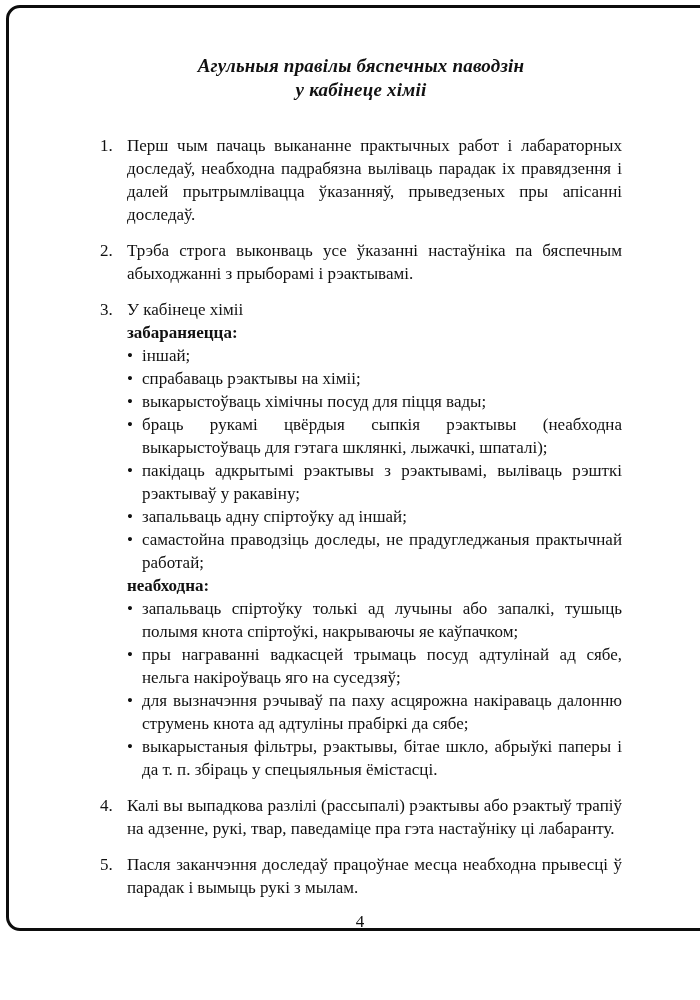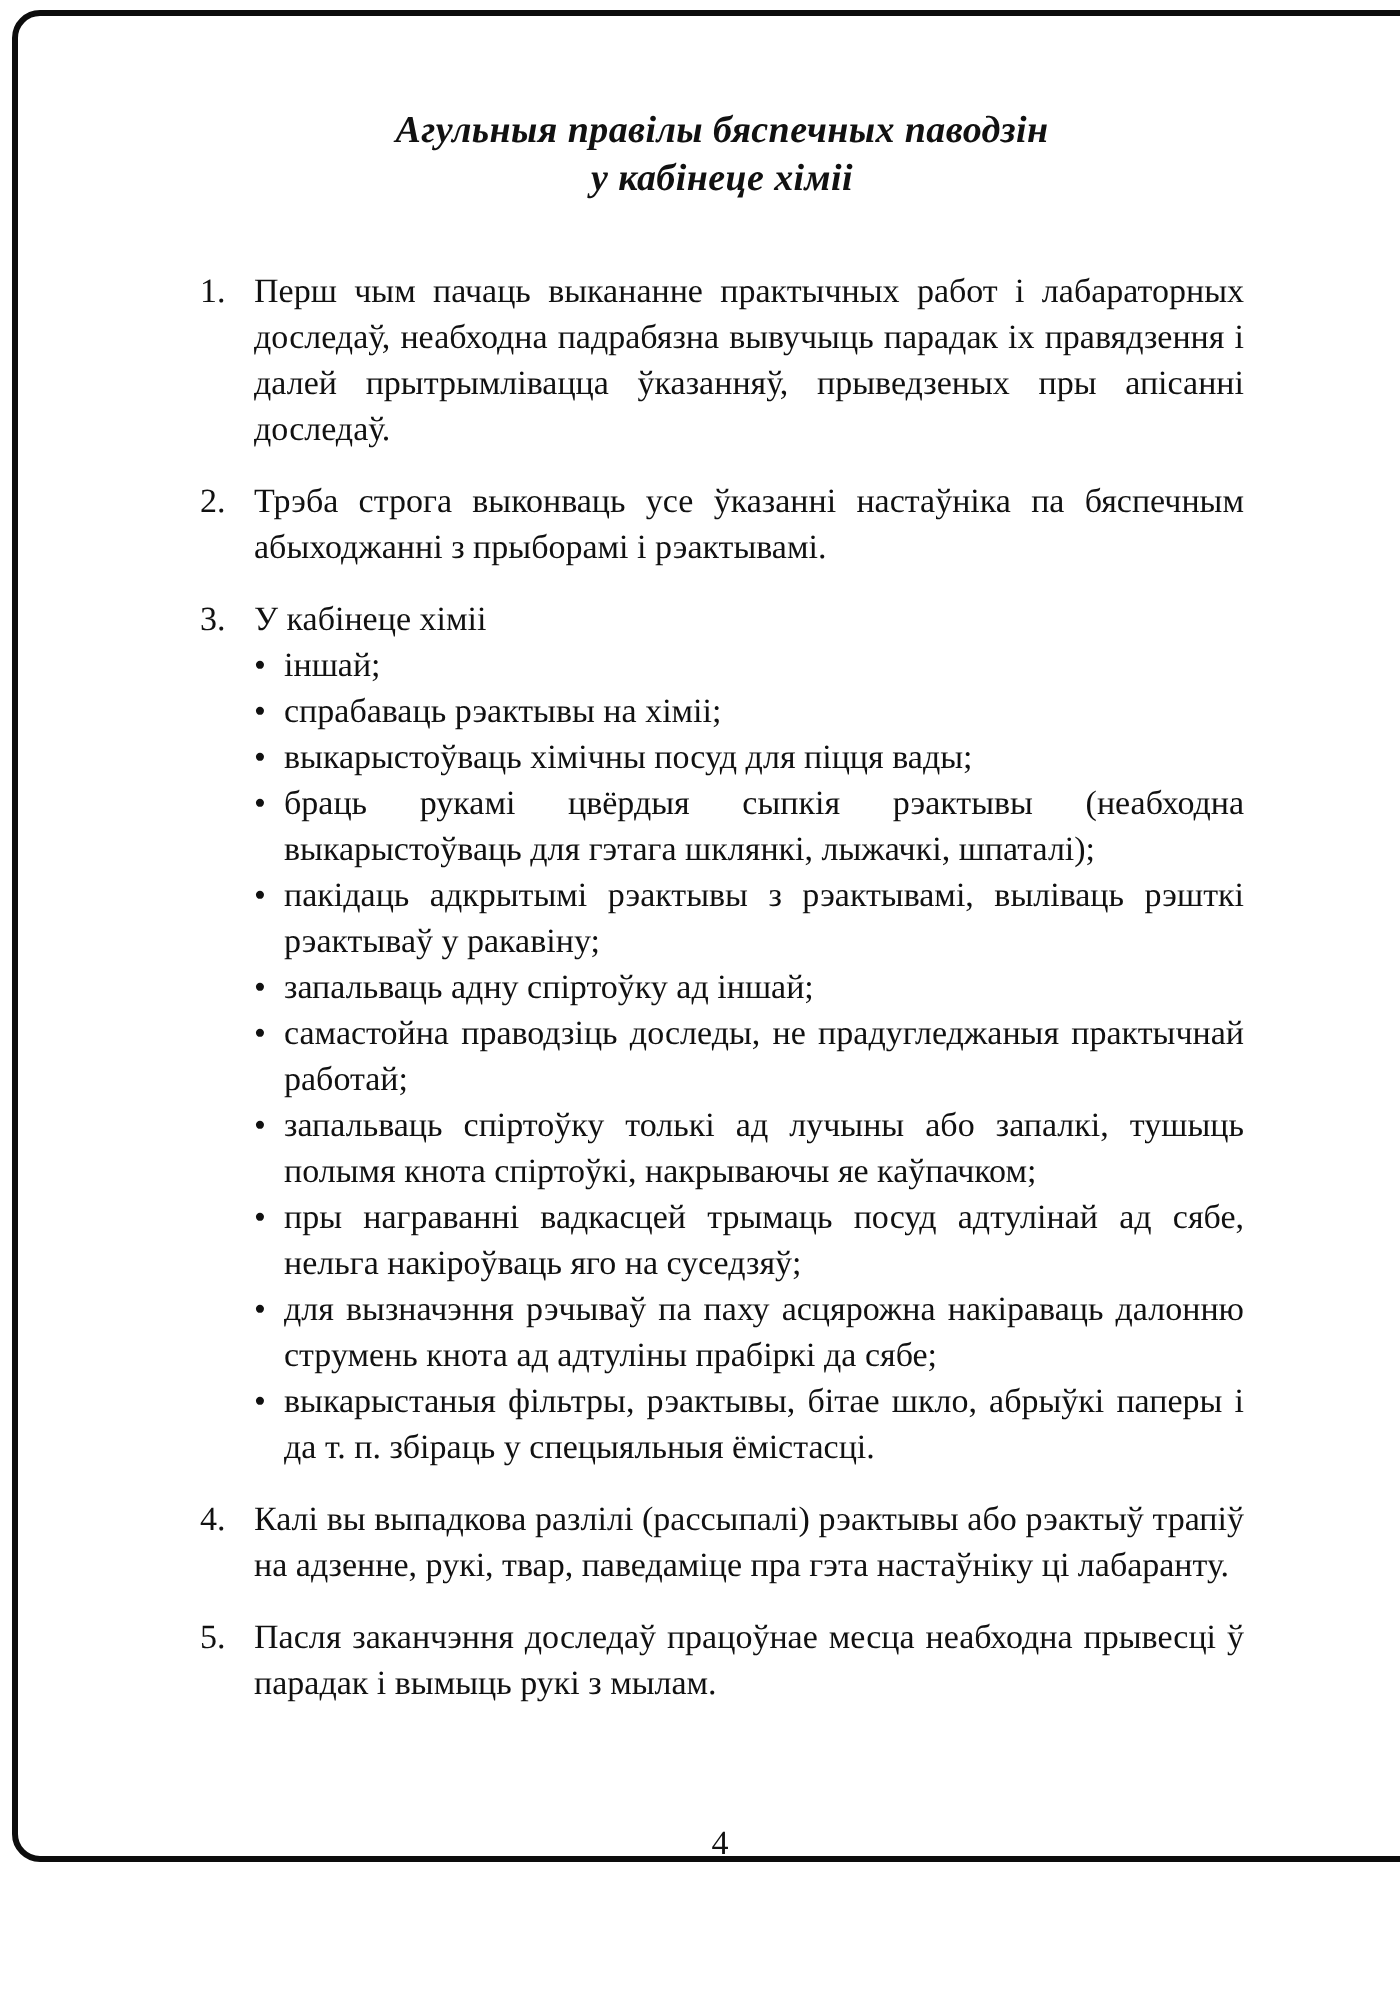--- a/index.html
+++ b/index.html
@@ -88,33 +88,34 @@
 
   <div class="content">
 
     <h1 class="title">
       <span>Агульныя правілы бяспечных паводзін</span><br>
       <span>у кабінеце хіміі</span>
     </h1>
 
     <section class="num-item">
       <span class="num">1.</span>
-      <div class="ibody">Перш чым пачаць выкананне практычных работ і лабараторных доследаў, неабходна падрабязна вывучыць парадак іх правядзення і далей прытрымлівацца ўказанняў, прыведзеных пры апісанні доследаў.</div>
+      <div class="ibody">Перш чым пачаць выкананне практычных работ і лабараторных доследаў, неабходна падрабязна выліваць парадак іх правядзення і далей прытрымлівацца ўказанняў, прыведзеных пры апісанні доследаў.</div>
     </section>
 
     <section class="num-item">
       <span class="num">2.</span>
       <div class="ibody">Трэба строга выконваць усе ўказанні настаўніка па бяспечным абыходжанні з прыборамі і рэактывамі.</div>
     </section>
 
     <section class="num-item">
       <span class="num">3.</span>
       <div class="ibody">
         <div class="lead">У кабінеце хіміі</div>
 
+        <div class="sublabel">забараняецца:</div>
 
         <div class="bullet">
           <span class="blt">•</span>
           <div class="btxt">іншай;</div>
         </div>
         <div class="bullet">
           <span class="blt">•</span>
           <div class="btxt">спрабаваць рэактывы на хіміі;</div>
         </div>
         <div class="bullet">
@@ -131,20 +132,21 @@
         </div>
         <div class="bullet">
           <span class="blt">•</span>
           <div class="btxt">запальваць адну спіртоўку ад іншай;</div>
         </div>
         <div class="bullet">
           <span class="blt">•</span>
           <div class="btxt">самастойна праводзіць доследы, не прадугледжаныя практычнай работай;</div>
         </div>
 
+        <div class="sublabel">неабходна:</div>
 
         <div class="bullet">
           <span class="blt">•</span>
           <div class="btxt">запальваць спіртоўку толькі ад лучыны або запалкі, тушыць полымя кнота спіртоўкі, накрываючы яе каўпачком;</div>
         </div>
         <div class="bullet">
           <span class="blt">•</span>
           <div class="btxt">пры награванні вадкасцей трымаць посуд адтулінай ад сябе, нельга накіроўваць яго на суседзяў;</div>
         </div>
         <div class="bullet">

